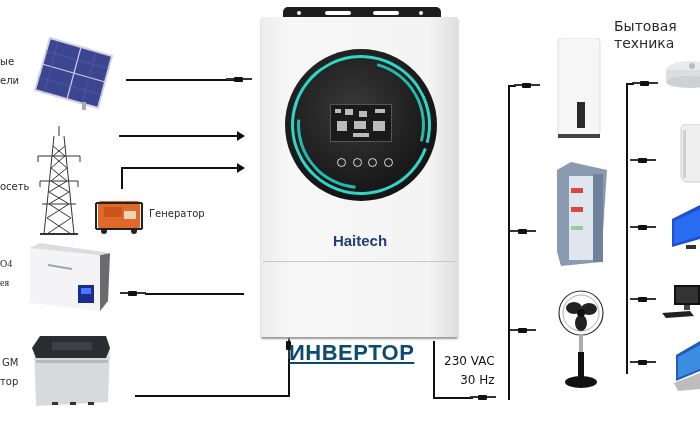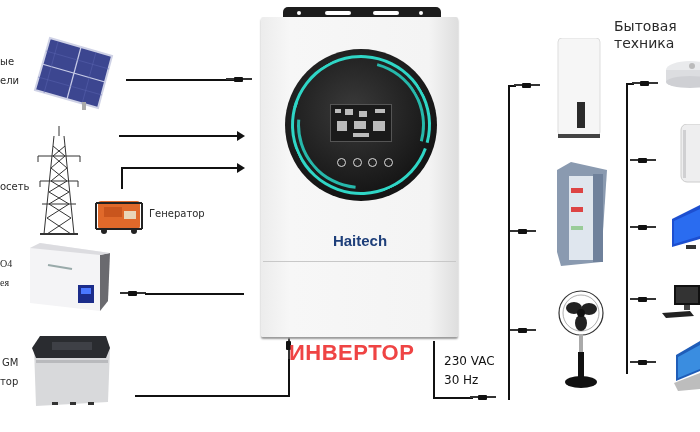--- a/index.html
+++ b/index.html
@@ -16,22 +16,22 @@
   .inv{left:261px;top:17px;width:197px;height:320px;background:linear-gradient(90deg,#ececec,#f7f7f7 15%,#f4f4f4 85%,#dedede);border-radius:2px;box-shadow:0 2px 2px #999;}
   .bracket{left:283px;top:7px;width:158px;height:11px;background:#1d1d1d;border-radius:5px 5px 0 0;}
   .slot{position:absolute;top:4px;height:4px;background:#fff;border-radius:3px;}
   .ring{left:285px;top:49px;width:152px;height:152px;border-radius:50%;background:radial-gradient(circle at 45% 40%,#3a3a3a,#151515 70%);}
   .arc{position:absolute;border-radius:50%;border:3px solid transparent;}
   .lcd{left:330px;top:104px;width:60px;height:36px;border:1px solid #555;background:#1a1a1a;}
   .lcd i{position:absolute;background:#bbb;}
   .btn{position:absolute;top:158px;width:7px;height:7px;border:1px solid #ddd;border-radius:50%;}
   .brand{left:300px;top:232px;width:120px;text-align:center;font-family:"Liberation Sans",sans-serif;font-weight:bold;font-size:15px;color:#1e3f7a;}
   .divider{left:263px;top:261px;width:193px;height:1px;background:#c8c8c8;}
-  .title{left:289px;top:340px;font-family:"Liberation Sans",sans-serif;font-weight:bold;font-size:22px;letter-spacing:0.5px;color:#ef4444;}
-  .spec{left:444px;top:352px;font-size:12px;line-height:19px;color:#111;text-align:left;}
+  .title{left:289px;top:340px;font-family:"Liberation Sans",sans-serif;font-weight:bold;font-size:22px;letter-spacing:0.5px;color:#0c4a6e;text-decoration:underline;}
+  .spec{left:444px;top:352px;font-size:12px;line-height:19px;color:#111;text-align:right;}
   
   .dev{position:absolute;}
 </style>
 </head>
 <body>
 
 <div class="dev" style="left:30px;top:28px;width:85px;height:82px;">
   <svg width="85" height="82" viewBox="0 0 85 82">
     <polygon points="5,62 20,10 82,28 68,80" fill="#3c4690" stroke="#cfd2e6" stroke-width="2"></polygon>
     <line x1="12" y1="36" x2="75" y2="54" stroke="#c9cde8" stroke-width="1.2"></line>

